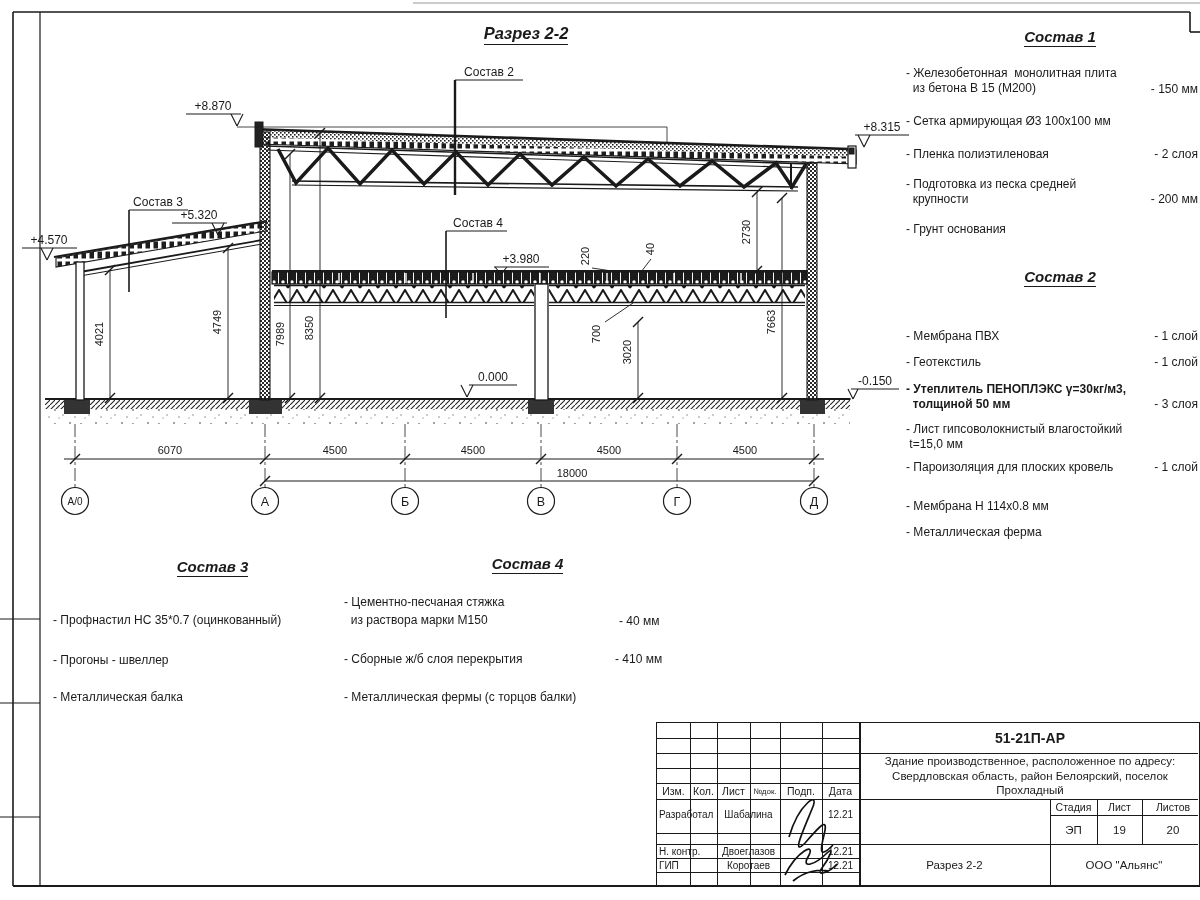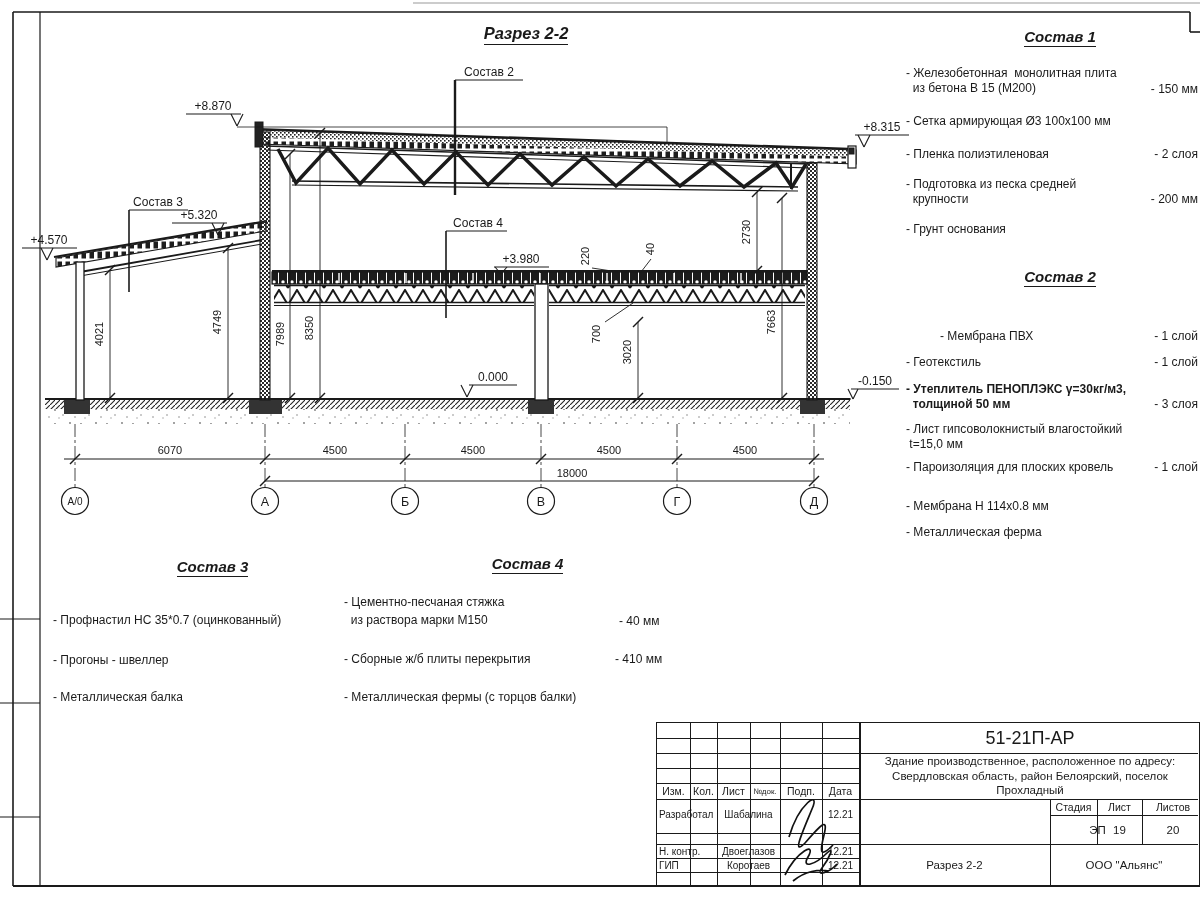--- a/index.html
+++ b/index.html
@@ -21,21 +21,21 @@
   .sval.r{width:70px;text-align:right;}
   
   .tb{position:absolute;left:656px;top:722px;width:544px;height:164px;
       border:1.6px solid #1a1a1a;box-sizing:border-box;}
   .tb .v{position:absolute;width:1.1px;background:#1a1a1a;}
   .tb .h{position:absolute;height:1.1px;background:#1a1a1a;}
   .tb .cell{position:absolute;display:flex;align-items:center;justify-content:center;
             text-align:center;overflow:visible;white-space:pre-line;}
   .tb .lft{justify-content:flex-start;text-align:left;}
   .f8{font-size:8px;} .f9{font-size:10px;} .f10{font-size:10px;} .f105{font-size:10.5px;}
-  .f115{font-size:11.5px;} .f13{font-size:18px;}
+  .f115{font-size:11.5px;} .f13{font-size:14px;font-weight:bold;}
   .ital{font-style:italic;font-weight:600;}
 </style>
 </head>
 <body>
 
 <div class="sheet">
 
 <svg width="1200" height="900" viewBox="0 0 1200 900">
   <defs>
     <pattern id="hatch45" width="5" height="5" patternUnits="userSpaceOnUse">
@@ -280,21 +280,21 @@
 <div class="sval r" style="left:1128px;top:82px;">- 150 мм</div>
 <div class="sitem" style="left:906px;top:114px;">- Сетка армирующая Ø3 100х100 мм</div>
 <div class="sitem" style="left:906px;top:147px;">- Пленка полиэтиленовая</div>
 <div class="sval r" style="left:1128px;top:147px;">- 2 слоя</div>
 <div class="sitem" style="left:906px;top:177px;">- Подготовка из песка средней
   крупности</div>
 <div class="sval r" style="left:1128px;top:192px;">- 200 мм</div>
 <div class="sitem" style="left:906px;top:222px;">- Грунт основания</div>
 
 <div class="stitle" style="left:1005px;top:268px;width:110px;"><span>Состав 2</span></div>
-<div class="sitem" style="left:906px;top:329px;margin-left:34px;">- Мембрана ПВХ</div>
+<div class="sitem" style="left:906px;top:329px;">- Мембрана ПВХ</div>
 <div class="sval r" style="left:1128px;top:329px;">- 1 слой</div>
 <div class="sitem" style="left:906px;top:355px;">- Геотекстиль</div>
 <div class="sval r" style="left:1128px;top:355px;">- 1 слой</div>
 <div class="sitem" style="left:906px;top:382px;font-weight:bold;">- Утеплитель ПЕНОПЛЭКС γ=30кг/м3,
   толщиной 50 мм</div>
 <div class="sval r" style="left:1128px;top:397px;">- 3 слоя</div>
 <div class="sitem" style="left:906px;top:422px;">- Лист гипсоволокнистый влагостойкий
  t=15,0 мм</div>
 <div class="sitem" style="left:906px;top:460px;">- Пароизоляция для плоских кровель</div>
 <div class="sval r" style="left:1128px;top:460px;">- 1 слой</div>
@@ -303,21 +303,21 @@
 
 <div class="stitle" style="left:165px;top:558px;width:95px;"><span>Состав 3</span></div>
 <div class="sitem" style="left:53px;top:613px;">- Профнастил НС 35*0.7 (оцинкованный)</div>
 <div class="sitem" style="left:53px;top:653px;">- Прогоны - швеллер</div>
 <div class="sitem" style="left:53px;top:690px;">- Металлическая балка</div>
 
 <div class="stitle" style="left:480px;top:555px;width:95px;"><span>Состав 4</span></div>
 <div class="sitem li18" style="left:344px;top:593px;">- Цементно-песчаная стяжка
   из раствора марки М150</div>
 <div class="sval" style="left:619px;top:614px;">- 40 мм</div>
-<div class="sitem" style="left:344px;top:652px;">- Сборные ж/б плиты перекрытия</div>
+<div class="sitem" style="left:344px;top:652px;">- Сборные ж/б слоя перекрытия</div>
 <div class="sval" style="left:615px;top:652px;">- 410 мм</div>
 <div class="sitem" style="left:344px;top:690px;">- Металлическая фермы (с торцов балки)</div>
 
 <div class="tb">
 
   <div class="v" style="left:33px;top:0;height:162px;"></div>
   <div class="v" style="left:60px;top:0;height:162px;"></div>
   <div class="v" style="left:93px;top:0;height:162px;"></div>
   <div class="v" style="left:123px;top:0;height:162px;"></div>
   <div class="v" style="left:165px;top:0;height:162px;"></div>
@@ -358,20 +358,20 @@
     <path d="M10,82 C22,58 42,48 33,64 C26,76 40,72 52,60 C60,52 54,66 47,75 C40,84 54,80 62,71 M18,88 C30,78 44,76 54,78" stroke="#111" stroke-width="1.7" fill="none"></path>
   </svg>
 
   <div class="cell f13" style="left:202px;top:0;width:342px;height:30px;">51-21П-АР</div>
   <div class="cell f115" style="left:202px;top:30px;width:342px;height:46px;line-height:14.5px;">Здание производственное, расположенное по адресу:
 Свердловская область, район Белоярский, поселок
 Прохладный</div>
   <div class="cell f105" style="left:393px;top:76px;width:47px;height:16px;">Стадия</div>
   <div class="cell f105" style="left:440px;top:76px;width:45px;height:16px;">Лист</div>
   <div class="cell f105" style="left:485px;top:76px;width:62px;height:16px;">Листов</div>
-  <div class="cell f115" style="left:393px;top:92px;width:47px;height:29px;margin-left:24px;">ЭП</div>
+  <div class="cell f115" style="left:393px;top:92px;width:47px;height:29px;">ЭП</div>
   <div class="cell f115" style="left:440px;top:92px;width:45px;height:29px;">19</div>
   <div class="cell f115" style="left:485px;top:92px;width:62px;height:29px;">20</div>
   <div class="cell f115" style="left:202px;top:121px;width:191px;height:41px;">Разрез 2-2</div>
   <div class="cell f115" style="left:393px;top:121px;width:148px;height:41px;">ООО "Альянс"</div>
 </div>
 
 </div>
 
 </body></html>

